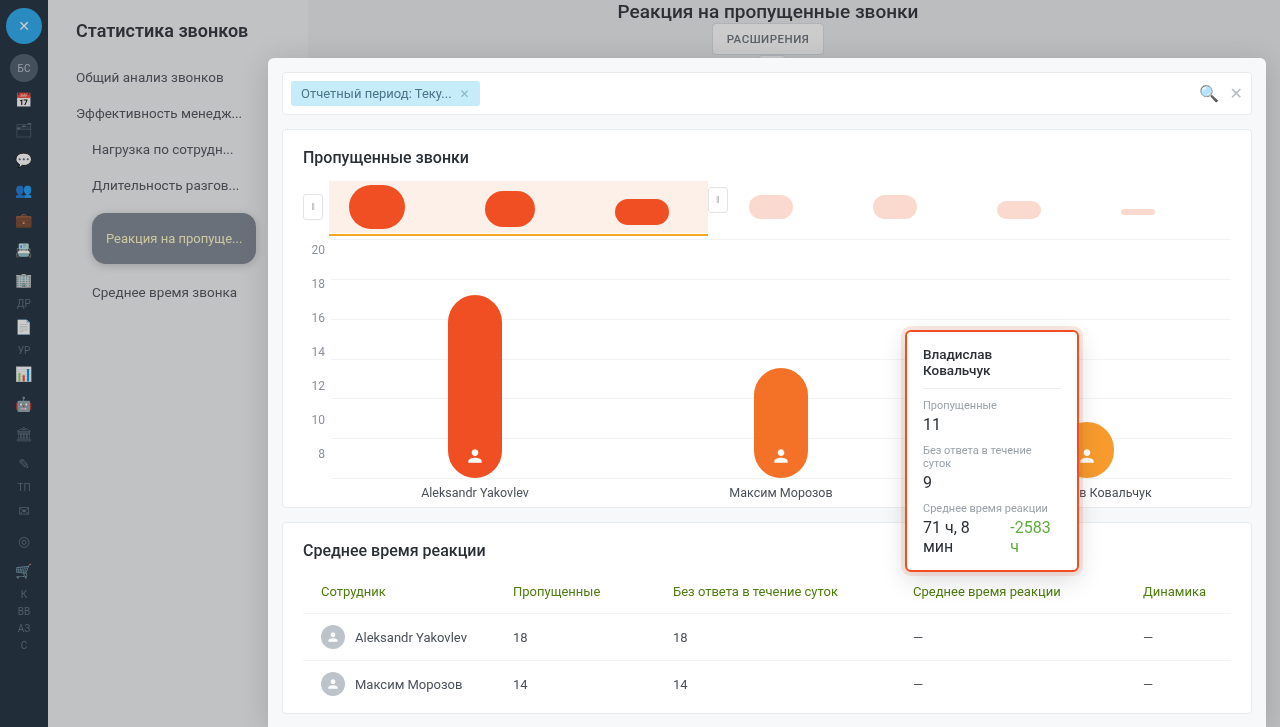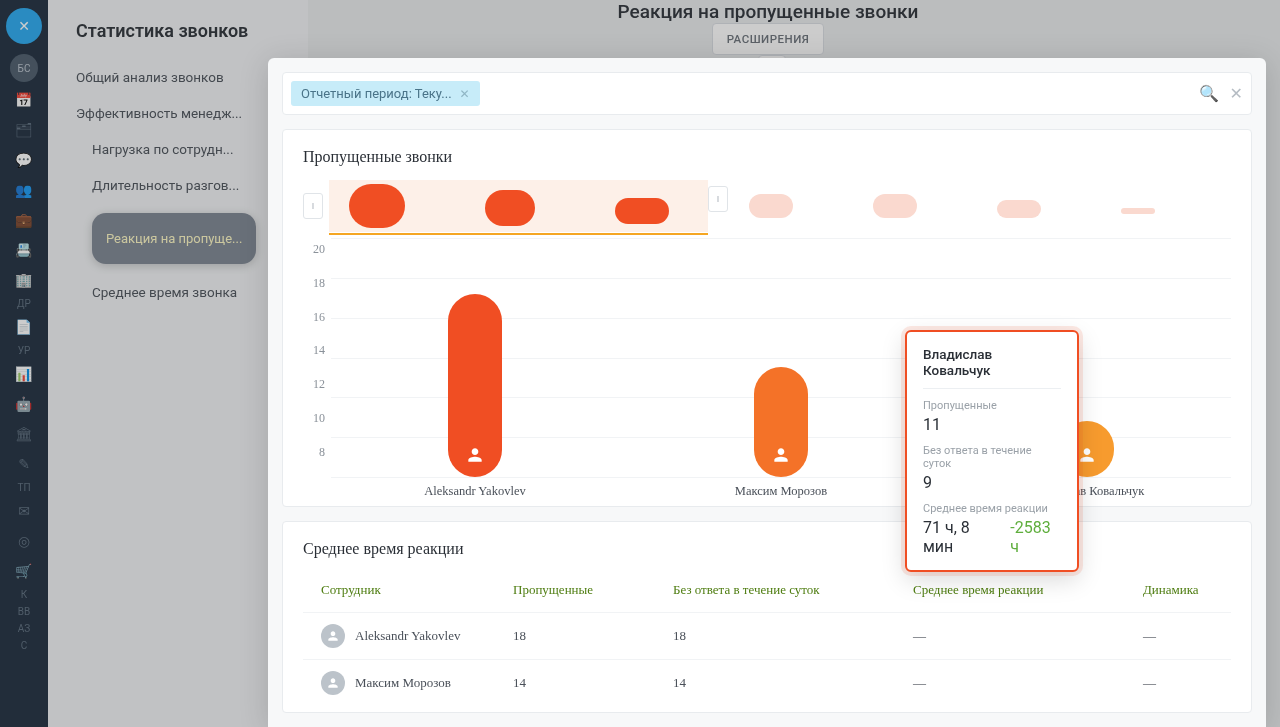--- a/index.html
+++ b/index.html
@@ -35,21 +35,21 @@
 .modal { position: absolute; left: 268px; top: 58px; right: 14px; bottom: 0; background: #f7f8f9; border-radius: 6px 6px 0 0; z-index: 20; box-shadow: 0 4px 30px rgba(0,0,0,0.15); overflow: hidden; }
 
 
 .filterbar { margin: 14px; background: #fff; border: 1px solid #e8ebee; border-radius: 4px; padding: 8px; display: flex; align-items: center; }
 .filter-chip { background: #c7ecf9; color: #4a7489; padding: 5px 10px; border-radius: 3px; font-size: 13px; display: flex; align-items: center; gap: 8px; }
 .filter-chip .x { color: #8fb5c4; cursor: pointer; font-size: 12px; }
 .filterbar .spacer { flex: 1; }
 .filterbar .ficon { color: #b5bcc3; margin-left: 10px; cursor: pointer; }
 
 
-.card { margin: 0 14px 14px 14px; background: #fff; border: 1px solid #e8ebee; border-radius: 4px; padding: 18px 20px 28px 20px; font-family: Liberation Serif, serif; }
+.card { margin: 0 14px 14px 14px; background: #fff; border: 1px solid #e8ebee; border-radius: 4px; padding: 18px 20px 28px 20px; }
 .card h3 { font-size: 16px; font-weight: 500; color: #2a2f36; margin-bottom: 14px; }
 
 .ministrip { display: flex; align-items: center; gap: 6px; margin-bottom: 6px; }
 .strip-btn { width: 20px; height: 26px; border: 1px solid #e0e4e8; border-radius: 3px; background: #fff; color: #aab1b8; font-size: 9px; display: flex; align-items: center; justify-content: center; cursor: pointer; }
 .strip-body { flex: 1; display: flex; gap: 80px; padding: 4px 20px; position: relative; }
 .strip-body::before { content: ''; position: absolute; left: 0; width: 42%; top: 0; bottom: 0; background: #fdf0e8; }
 .strip-body::after { content: ''; position: absolute; left: 0; width: 42%; bottom: -3px; height: 2px; background: #f5a623; }
 .blob { width: 54px; height: 36px; border-radius: 22px; background: #f04e23; z-index: 1; }
 .blob.fade { background: #fad9cf; width: 44px; height: 24px; margin-top: 10px; }
 .blob.tiny { height: 6px; width: 34px; margin-top: 24px; }

